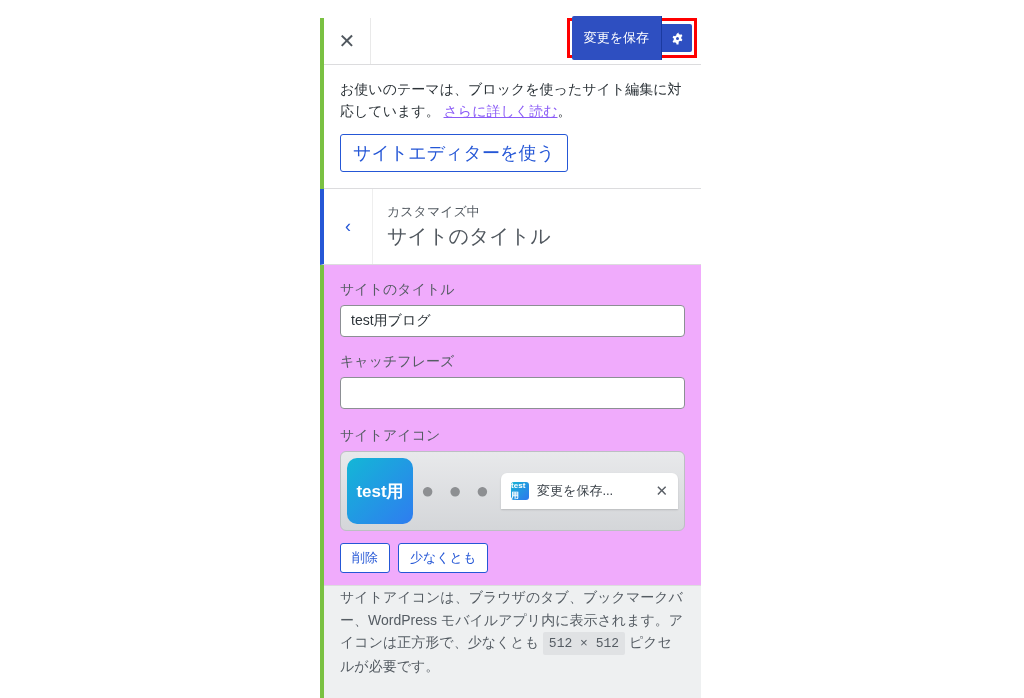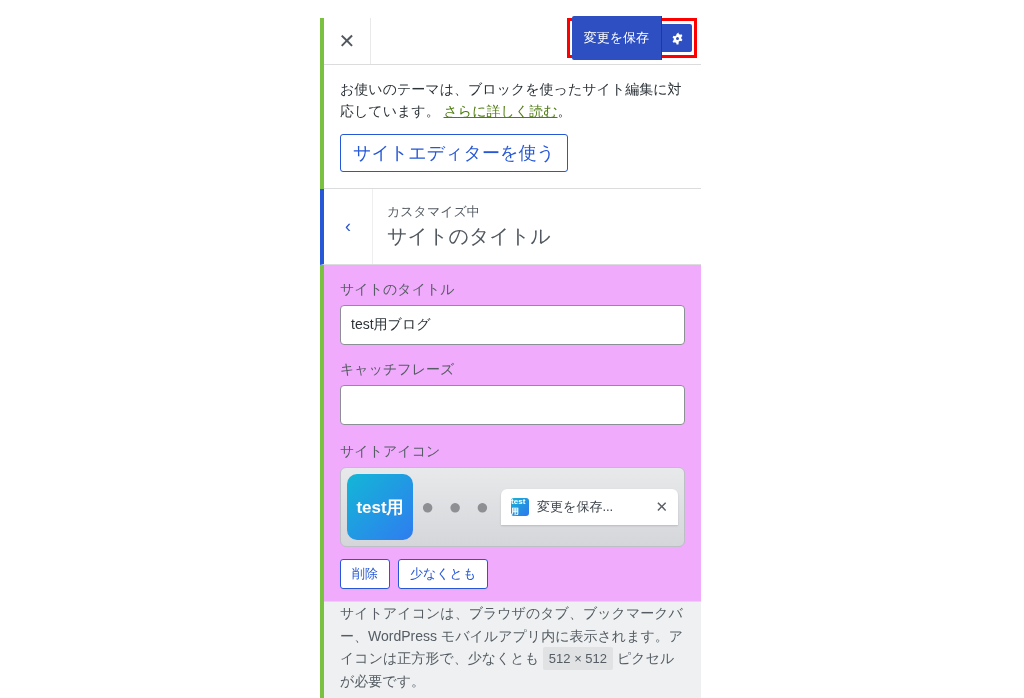--- a/index.html
+++ b/index.html
@@ -82,21 +82,21 @@
   .red-highlight .gear-btn { height: 28px; }
 
   
   .notice {
     padding: 14px 16px 16px 16px;
     font-size: 14px;
     line-height: 1.55;
     color: #2c3338;
     border-bottom: 1px solid #dcdcde;
   }
-  .notice a { color: #4d7c0f; text-decoration: underline; }
+  .notice a { color: #8b5cf6; text-decoration: underline; }
   .site-editor-btn {
     display: inline-block;
     margin-top: 12px;
     border: 1px solid #2557d6;
     color: #2557d6;
     background: #ffffff;
     font-size: 18px;
     padding: 6px 12px;
     border-radius: 3px;
     cursor: pointer;
@@ -142,21 +142,21 @@
   }
   .label {
     font-size: 14px;
     color: #555c63;
     margin-top: 2px;
     margin-bottom: 6px;
   }
   .text-input {
     width: 100%;
     box-sizing: border-box;
-    height: 40px;
+    height: 32px;
     padding: 4px 10px;
     font-size: 14px;
     border: 1px solid #8c8f94;
     border-radius: 4px;
     background: #ffffff;
     color: #2c3338;
     margin-bottom: 14px;
   }
 
   
@@ -224,21 +224,21 @@
     background: #eef0f1;
     padding: 0 16px 22px 16px;
     font-size: 14px;
     color: #555c63;
     line-height: 1.6;
   }
   .help code {
     background: #e0e2e4;
     padding: 4px 6px;
     border-radius: 2px;
-    font-family: Liberation Sans, sans-serif;
+    font-family: Liberation Mono, monospace;
     font-size: 13px;
   }
 </style>
 </head>
 <body>
 
 <div class="stage">
   <div class="panel-outer">
 
     <div class="topbar">

